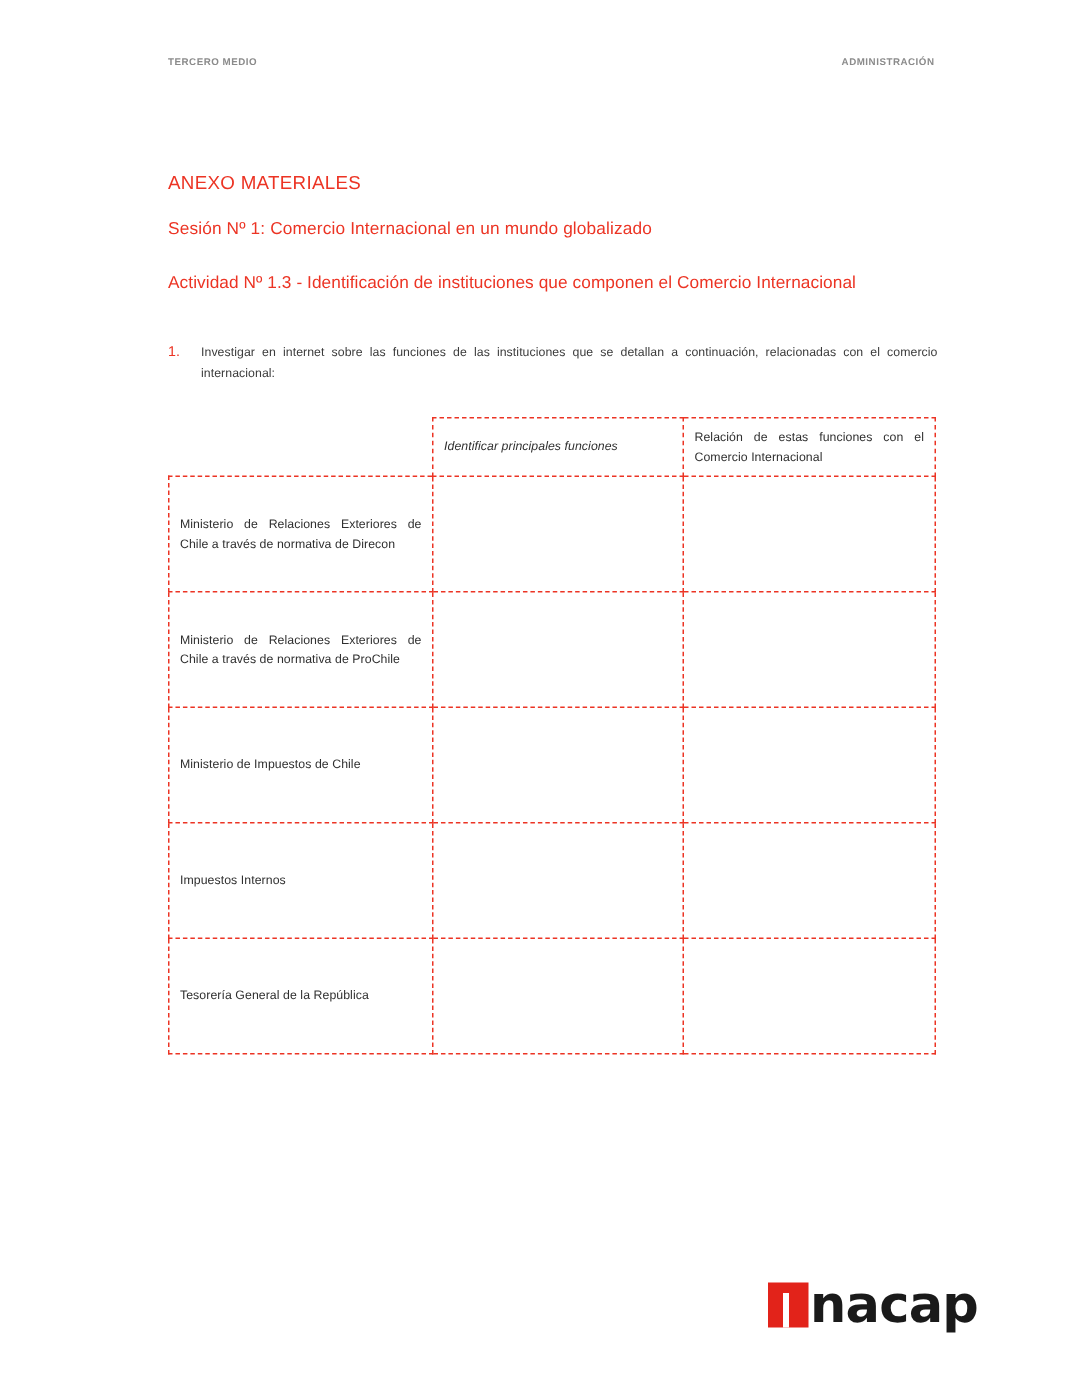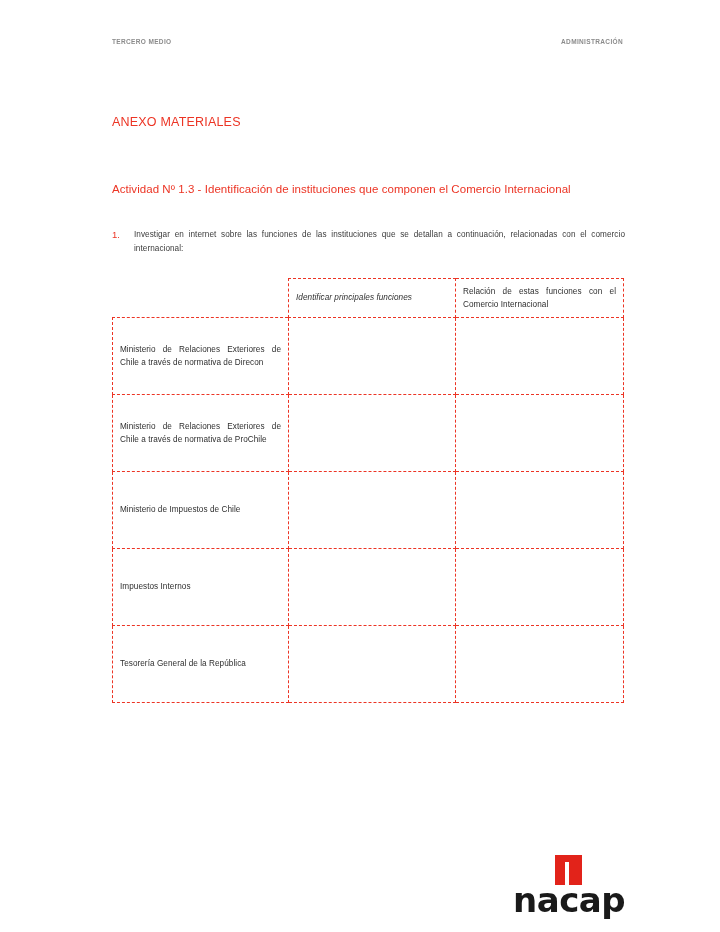--- a/index.html
+++ b/index.html
@@ -130,21 +130,20 @@
   .body-row td { height: 77px; }
   .hdr-row td { height: 39px; }
 
   
   .logo {
     position: absolute;
     left: 512px;
     top: 855px;
     display: flex;
     align-items: center;
-    flex-direction: column;
   }
   .logo-mark {
     position: relative;
     width: 27px;
     height: 30px;
     background: #e2231a;
     flex: 0 0 auto;
   }
   .logo-mark::after {
     content: "";
@@ -169,20 +168,21 @@
 <body>
 
 <div class="page">
 
   <div class="running-head">
     <span class="rh-text">TERCERO MEDIO</span>
     <span class="rh-text">ADMINISTRACIÓN</span>
   </div>
 
   <div class="anexo-title">ANEXO MATERIALES</div>
+  <div class="sesion-title">Sesión Nº 1: Comercio Internacional en un mundo globalizado</div>
   <div class="actividad-title">Actividad Nº 1.3 - Identificación de instituciones que componen el Comercio Internacional</div>
 
   <div class="instruction">
     <span class="num">1.</span>
     <span class="itext">Investigar en internet sobre las funciones de las instituciones que se detallan a continuación, relacionadas con el comercio internacional:</span>
   </div>
 
   <table class="tbl">
     <tbody>
       <tr class="hdr-row">

